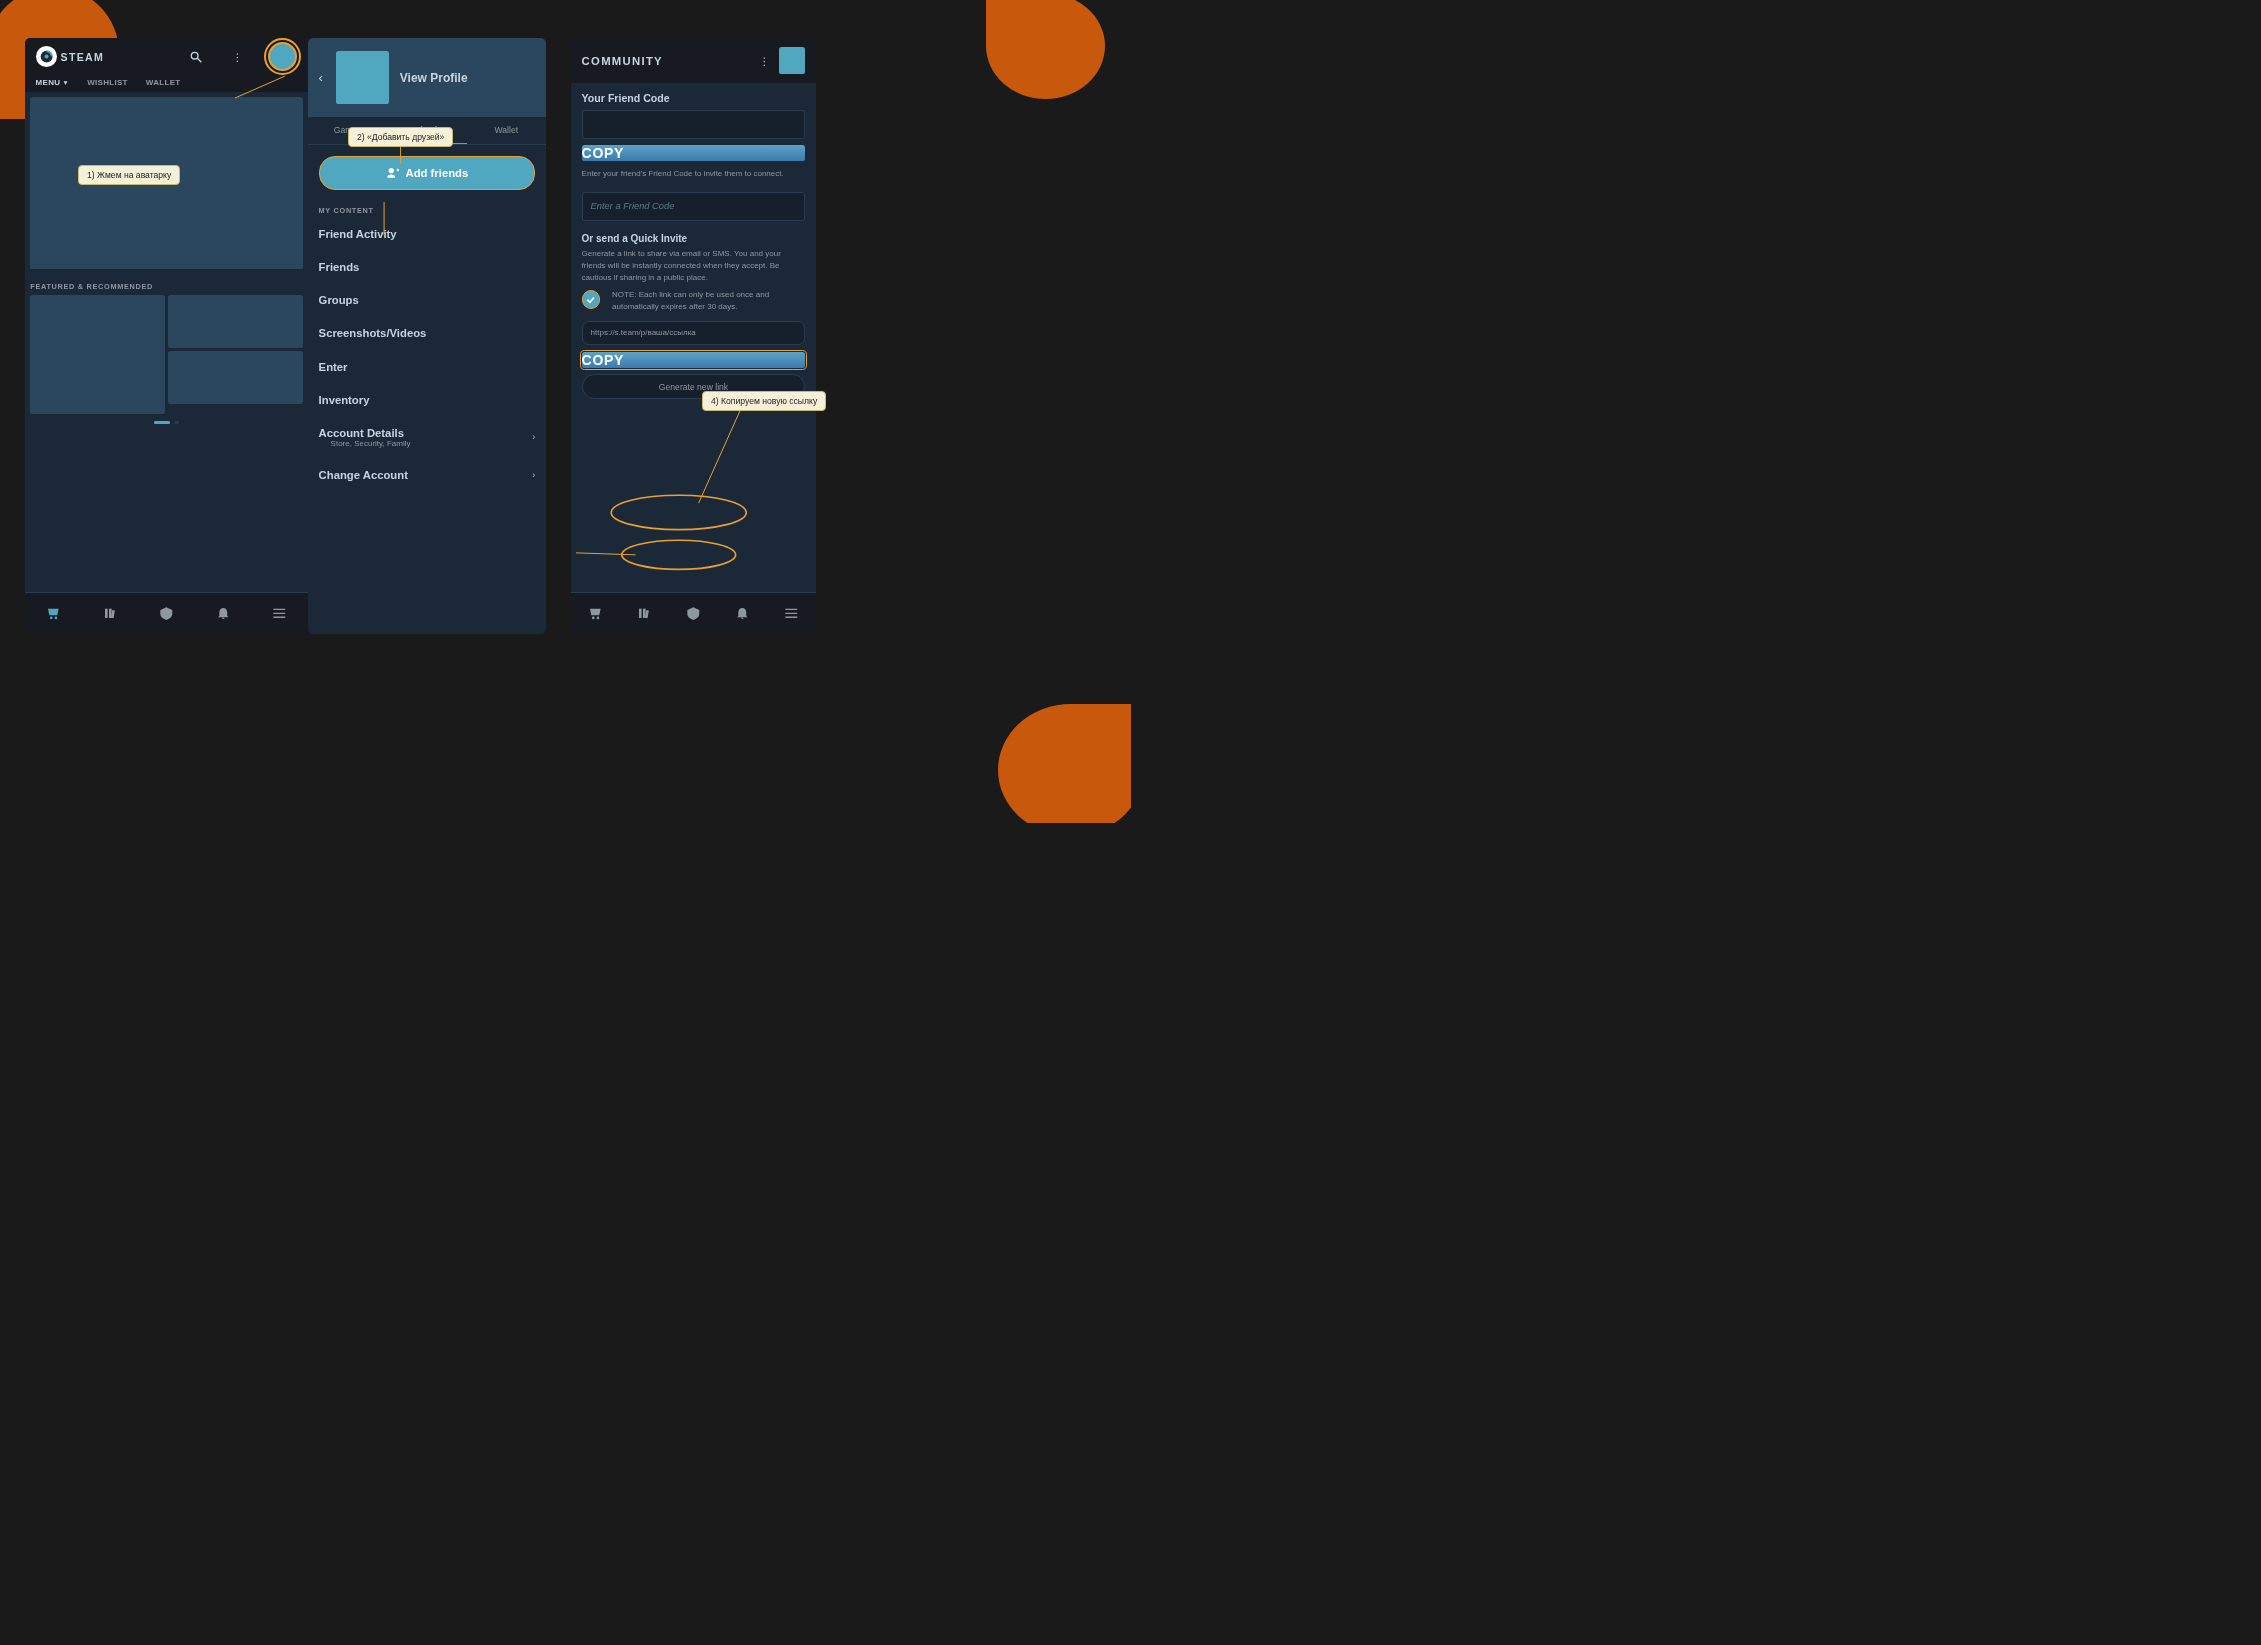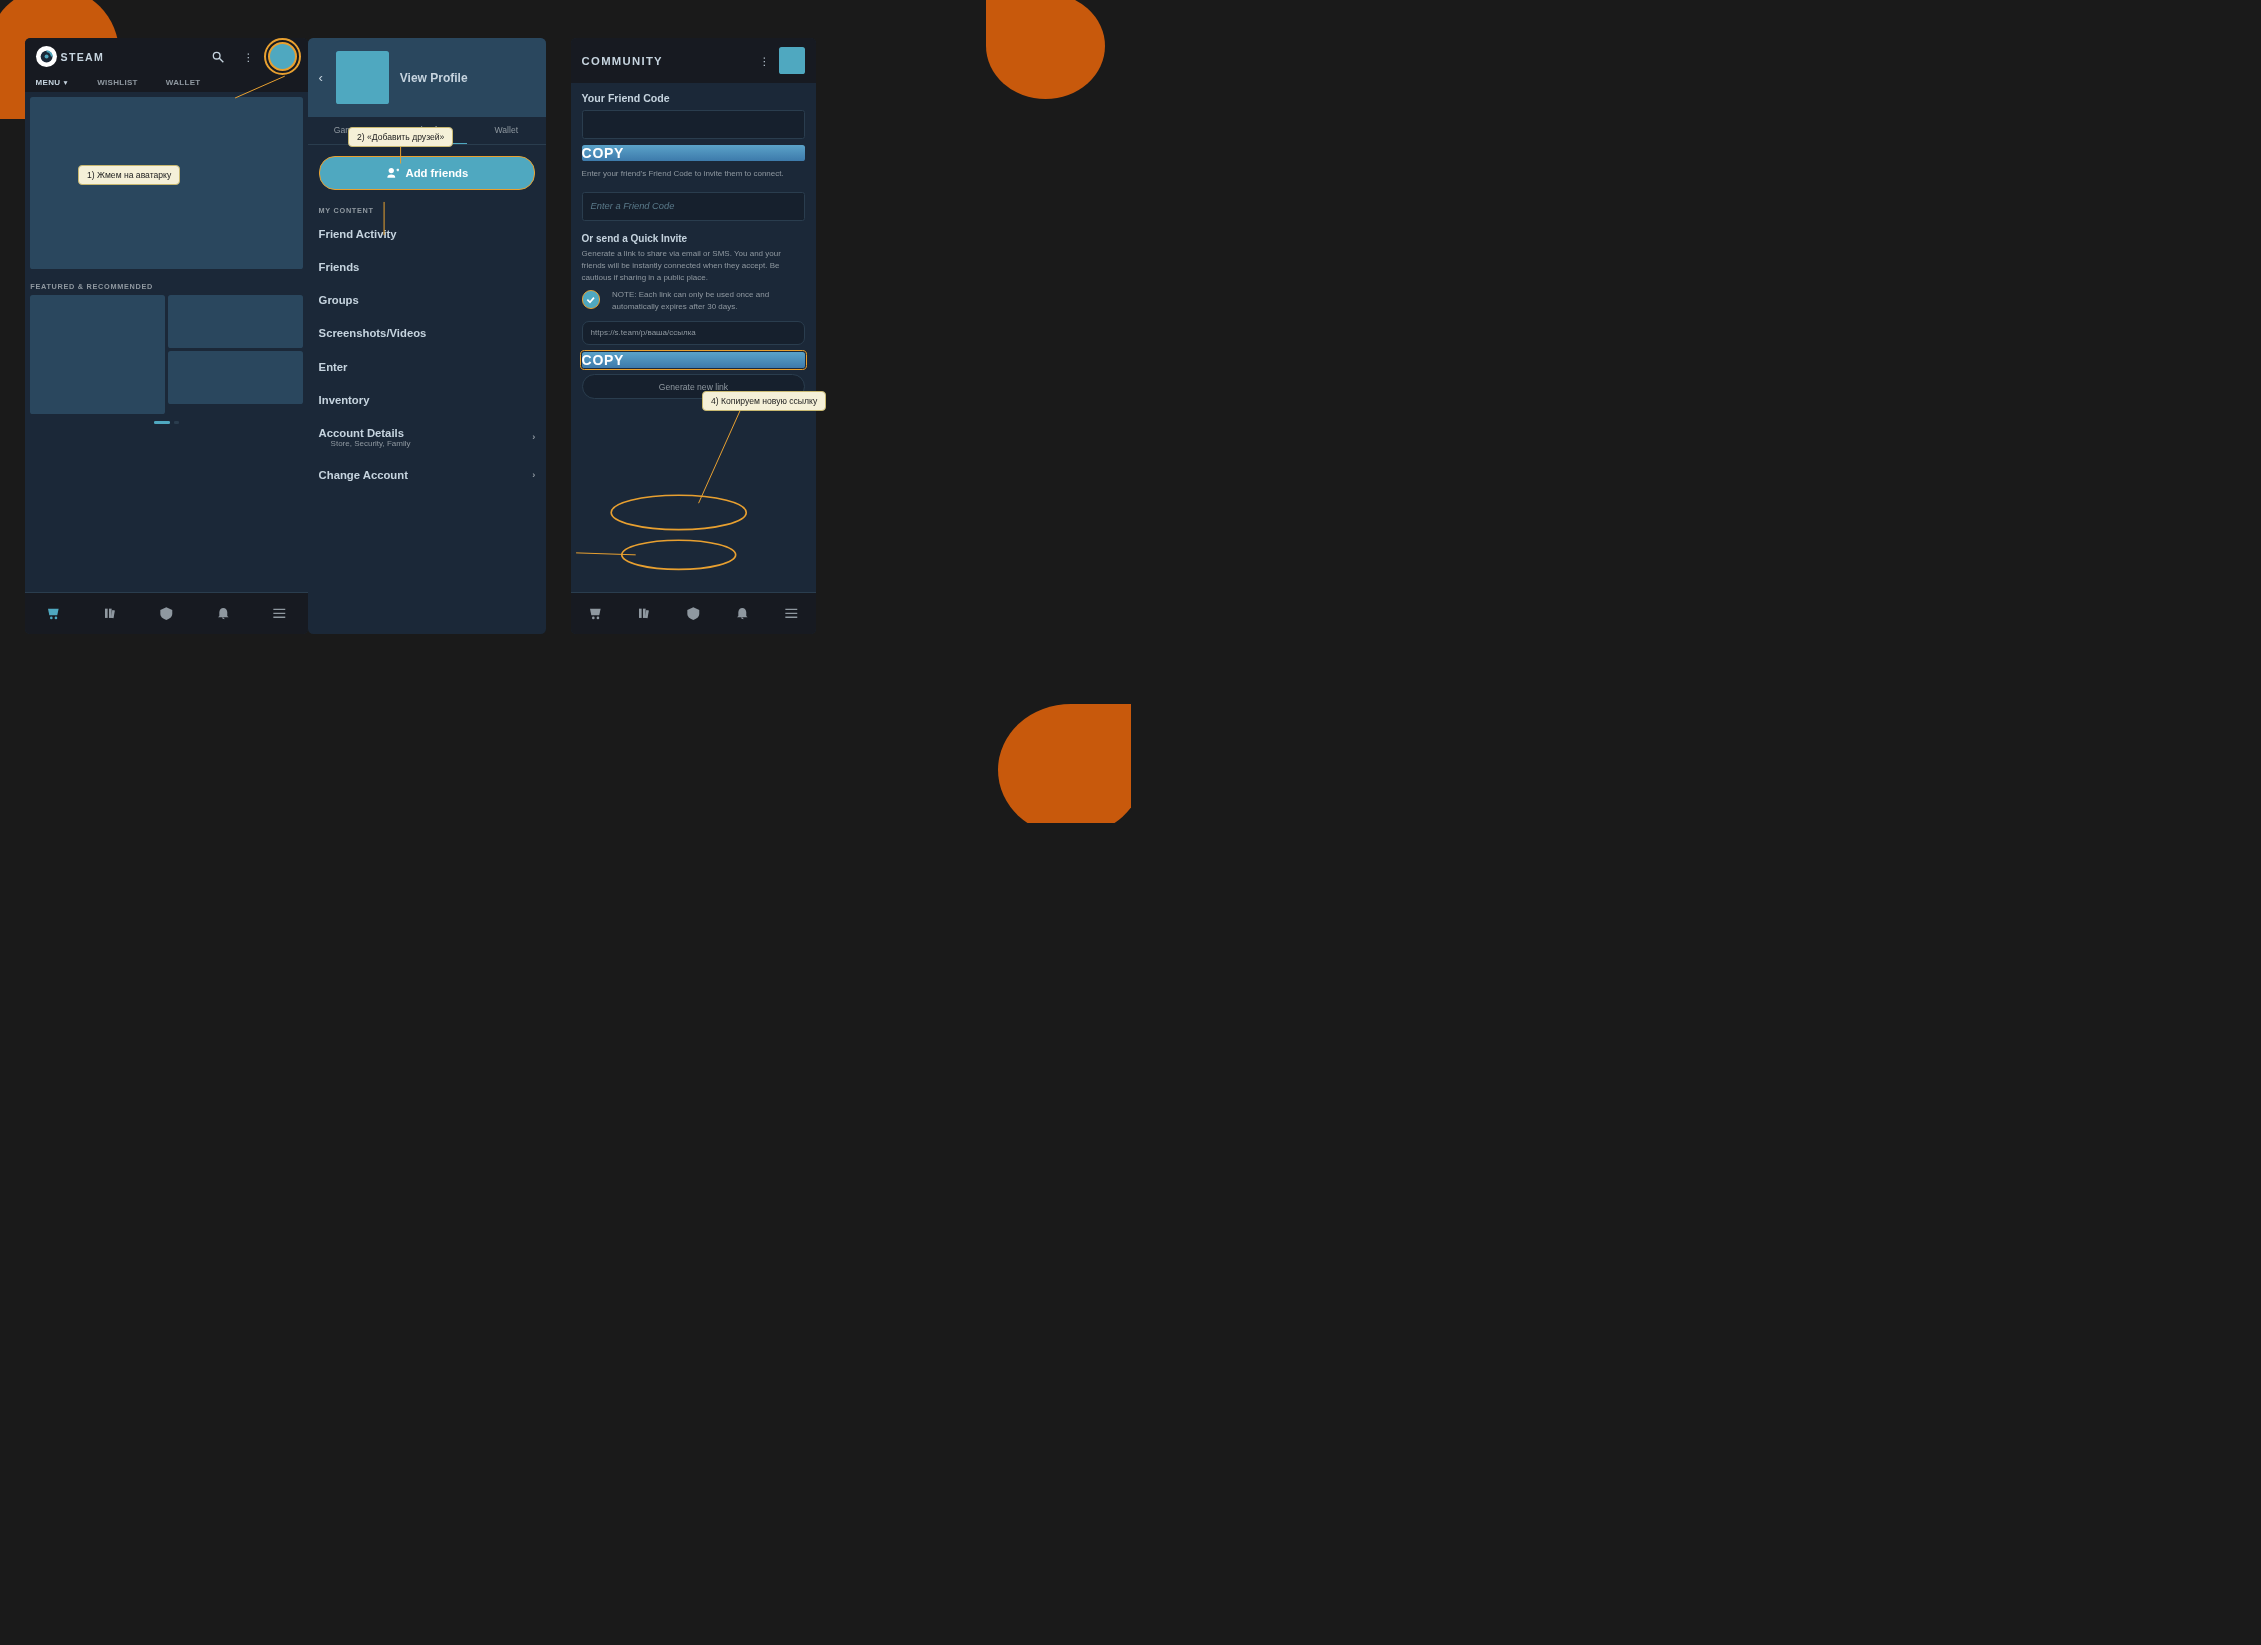--- a/index.html
+++ b/index.html
@@ -74,21 +74,21 @@
       background: #1b2838;
       border-radius: 5.3px;
       z-index: 10;
     }
 
     .steam-header {
       background: #171a21;
       padding: 8px 10.6px;
       display: flex;
       align-items: center;
-      gap: 12px;
+      gap: 23px;
       height: 37px;
     }
 
     .steam-logo {
       display: flex;
       align-items: center;
       gap: 4px;
     }
 
     .steam-icon {
@@ -143,21 +143,21 @@
       border: 2px solid #e8a030;
       background: #4fa8c0;
       cursor: pointer;
       position: relative;
     }
 
     .nav-bar {
       background: #171a21;
       display: flex;
       padding: 2.6px 10.6px 5.3px;
-      gap: 28px;
+      gap: 18px;
     }
 
     .nav-item {
       color: #8f98a0;
       font-size: 8px;
       font-weight: bold;
       cursor: pointer;
       letter-spacing: 0.3px;
       display: flex;
       align-items: center;

